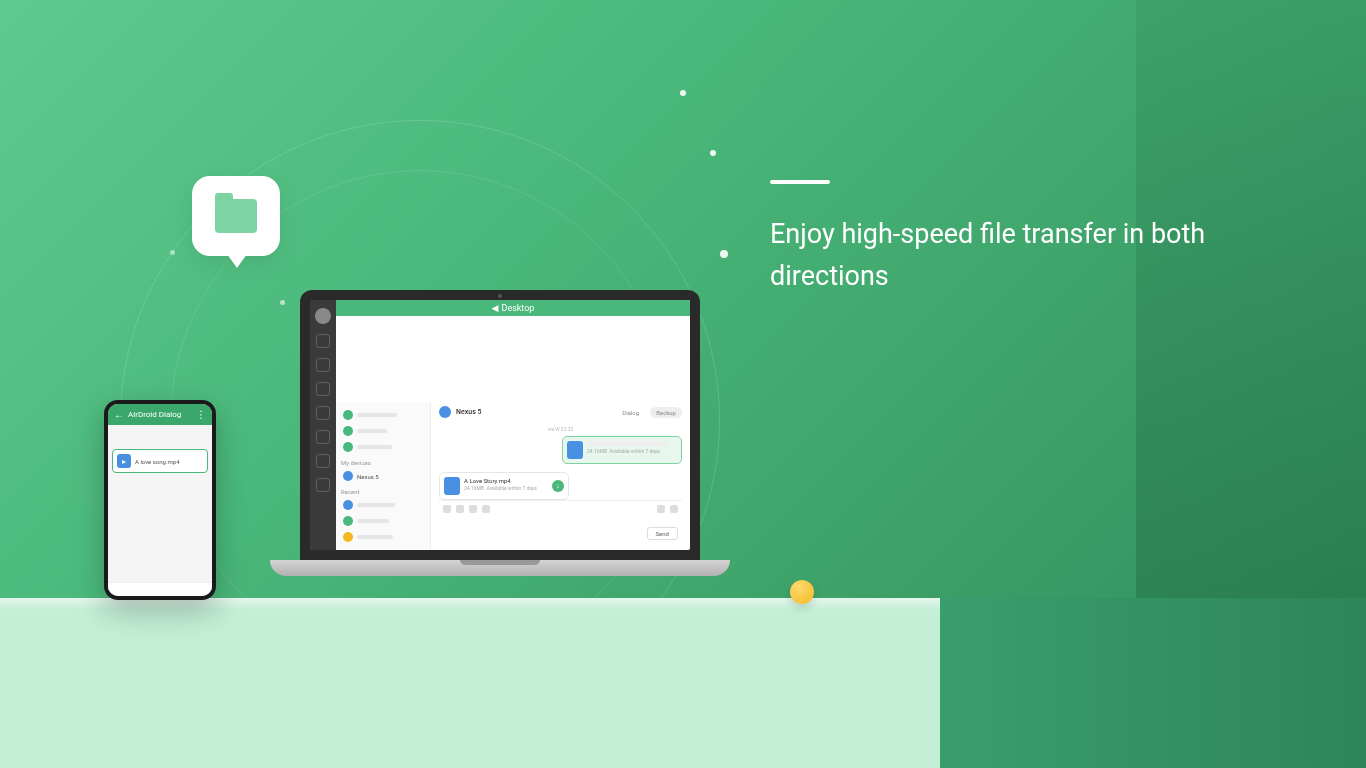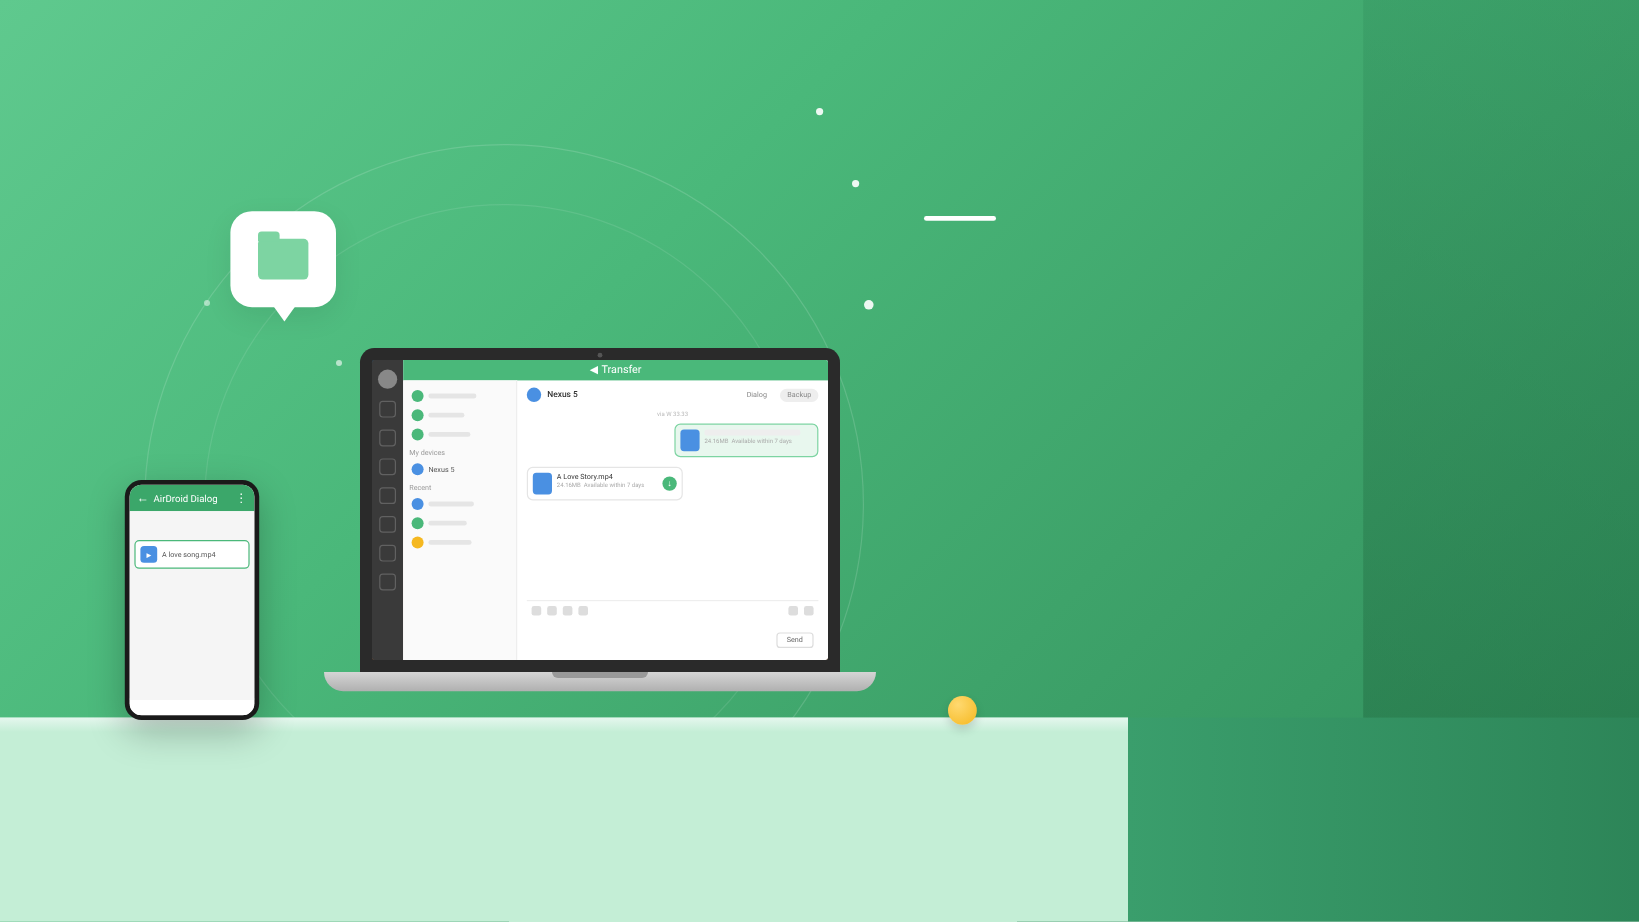--- a/index.html
+++ b/index.html
@@ -238,21 +238,21 @@
   background: #4ab87a;
   color: #fff;
   text-align: center;
   font-size: 9px;
   padding: 3px;
   display: flex;
   align-items: center;
   justify-content: center;
   gap: 3px;
 }
-.app-content { flex: 1; display: flex; }
+.app-content { flex: 1; display: flex; align-items: flex-end; }
 .app-list {
   width: 95px;
   background: #fafafa;
   border-right: 1px solid #eee;
   padding: 5px;
 }
 .list-item {
   display: flex;
   align-items: center;
   gap: 4px;
@@ -427,21 +427,21 @@
         <div class="app-sidebar-icon"></div>
         <div class="app-sidebar-icon"></div>
         <div class="app-sidebar-icon"></div>
         <div class="app-sidebar-icon"></div>
         <div class="app-sidebar-icon"></div>
         <div class="app-sidebar-icon"></div>
       </div>
       <div class="app-main">
         <div class="app-header">
           <span>◀</span>
-          <span>Transfer</span>
+          <span>Desktop</span>
         </div>
         <div class="app-content">
           <div class="app-list">
             <div class="list-item">
                 <div class="list-dot" style="background:#4ab87a"></div>
                 <div class="list-bar" style="width:40px"></div>
               </div>
             <div class="list-item">
                 <div class="list-dot" style="background:#4ab87a"></div>
                 <div class="list-bar" style="width:30px"></div>
@@ -514,13 +514,14 @@
       </div>
     </div>
   </div>
   <div class="laptop-base"></div>
 </div>
 
 <div class="yellow-ball"></div>
 
 <div class="hero-text">
   <div class="hero-divider"></div>
+  <p class="hero-subtitle">Enjoy high-speed file transfer in both directions</p>
 </div>
 
 </body></html>

